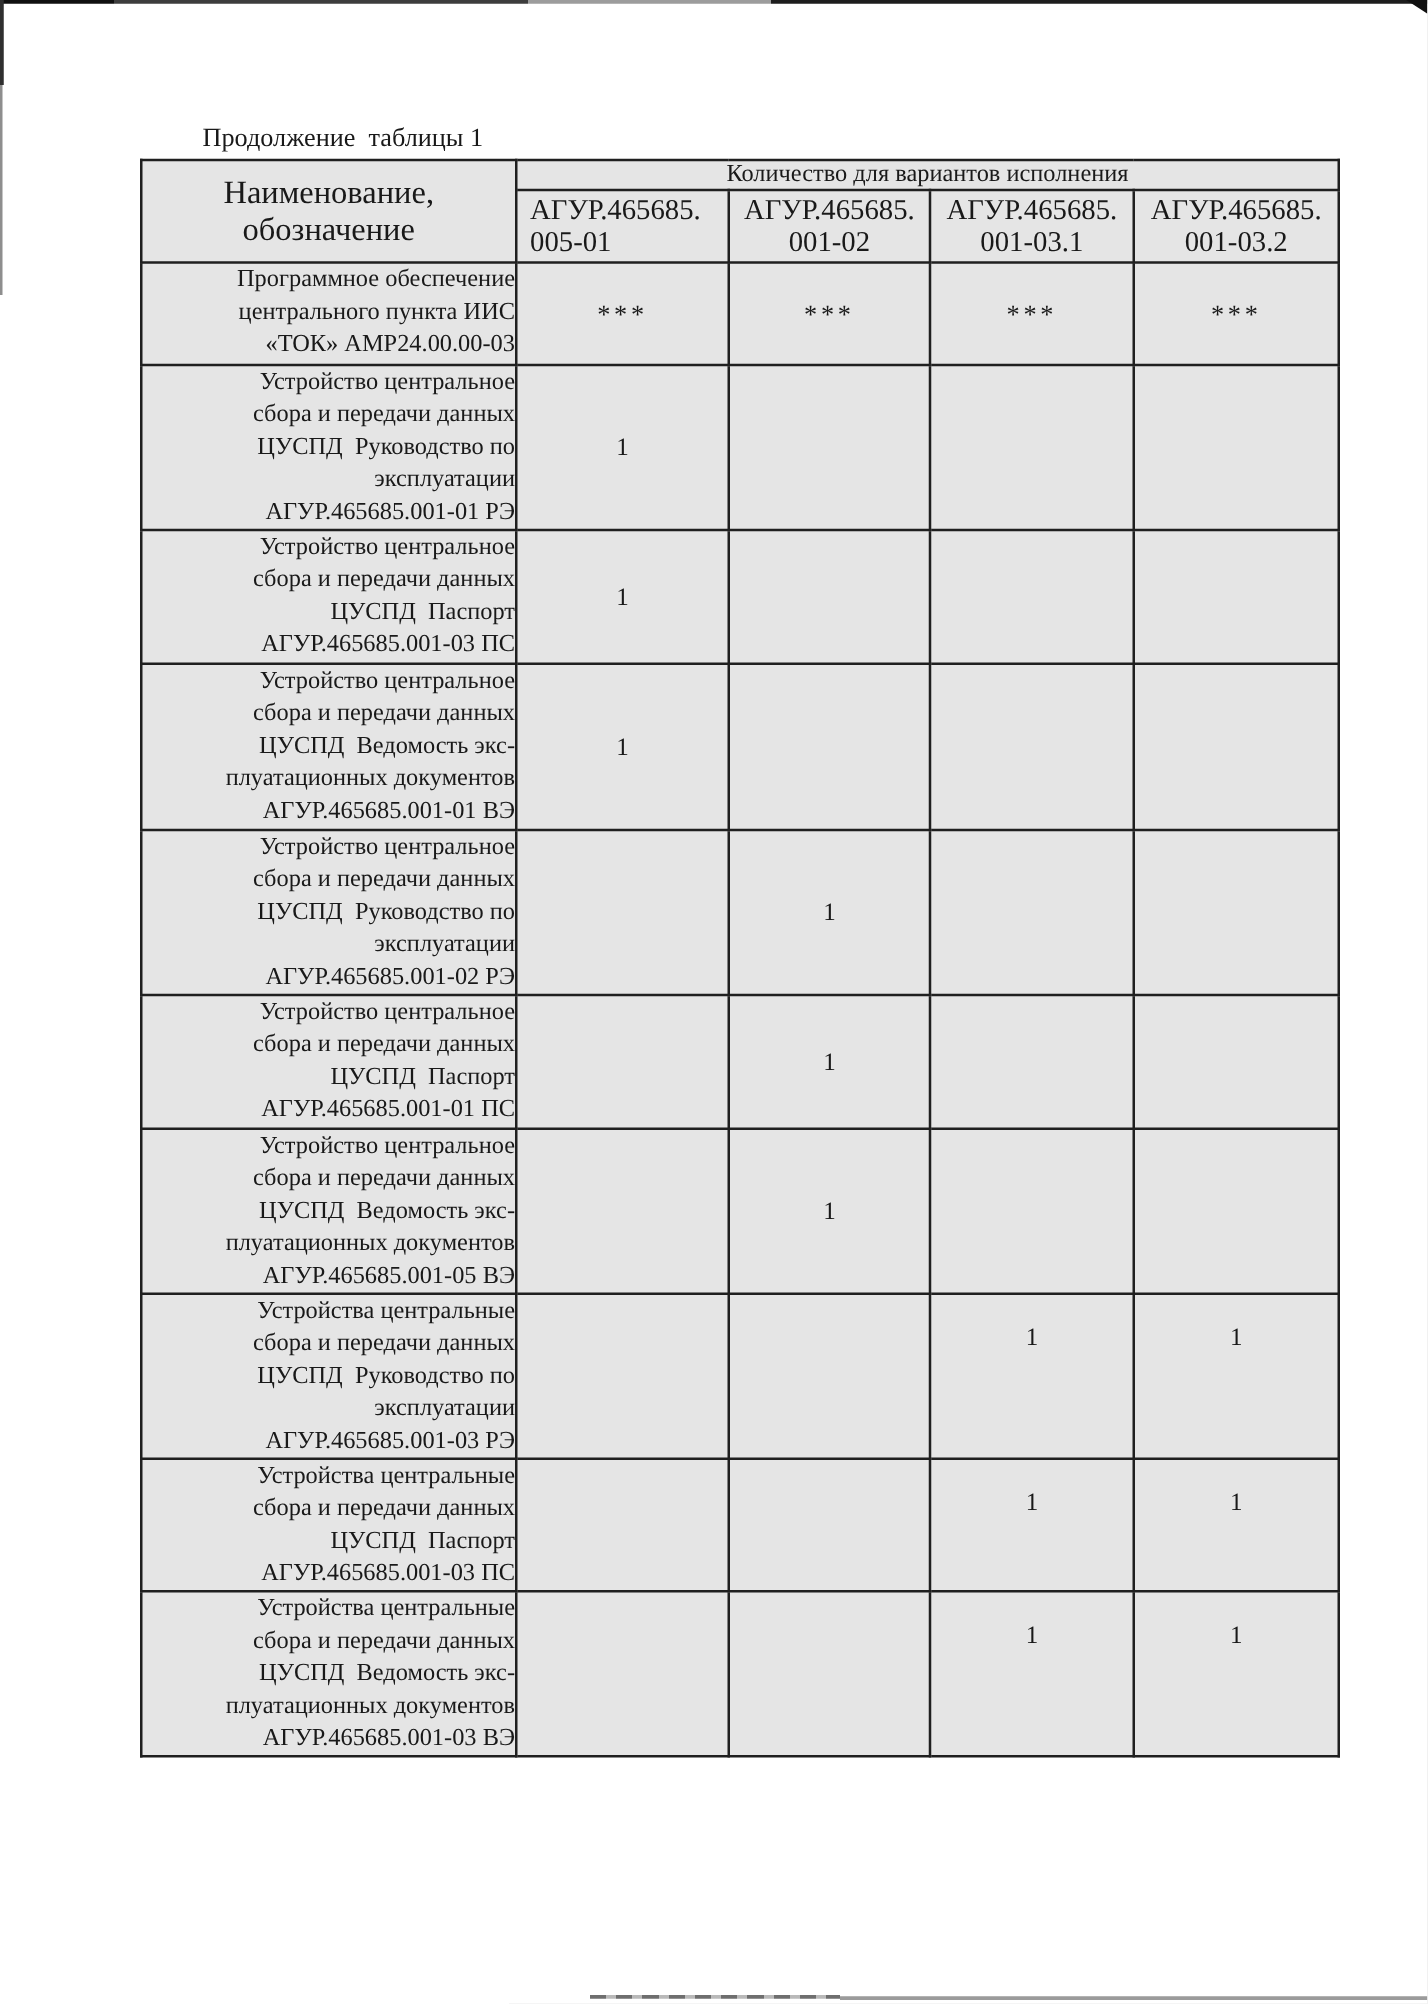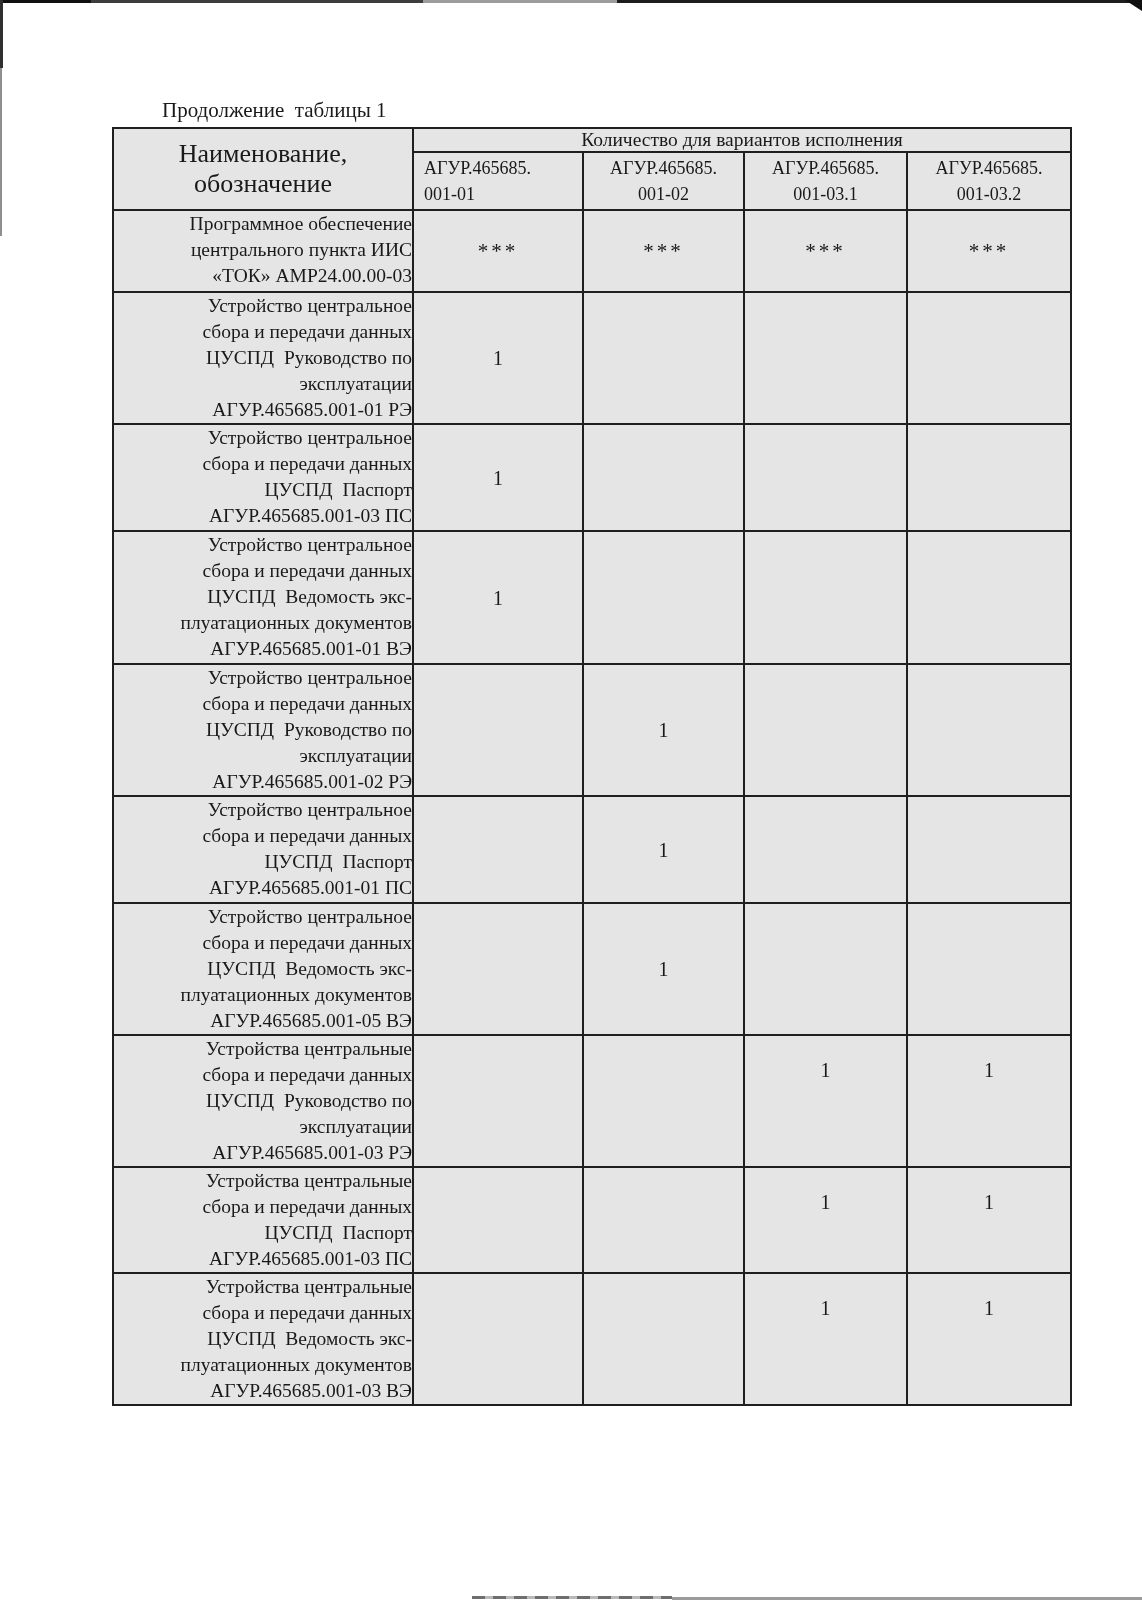--- a/index.html
+++ b/index.html
@@ -49,21 +49,21 @@
   th.name-h{
     vertical-align:middle;text-align:center;
     font-size:26px;padding-bottom:22px;
   }
   th.qty-h{
     height:22px;vertical-align:top;text-align:center;
     font-size:19.5px;line-height:22px;
   }
   th.var-h{
     height:56px;vertical-align:middle;text-align:center;
-    font-size:18px;line-height:26px;
+    font-size:23px;line-height:26px;
   }
   th.var-h.al{text-align:left;}
   th.var-h.al .vl{padding-left:10px;}
   td.name-c{
     vertical-align:top;text-align:right;
     padding:3px 4px 2px 9px;
     font-size:19.5px;line-height:26px;
   }
   .nline{white-space:pre-wrap;}
   td.val-c{
@@ -96,21 +96,21 @@
       <col style="width:164px">
     </colgroup>
     <thead>
       <tr>
         <th class="name-h" rowspan="2">Наименование, обозначение</th>
         <th class="qty-h" colspan="4">Количество для вариантов исполнения</th>
       </tr>
       <tr>
         <th class="var-h al">
           <div class="vl">АГУР.465685.</div>
-          <div class="vl">001-01</div>
+          <div class="vl">005-01</div>
         </th>
         <th class="var-h">
           <div class="vl">АГУР.465685.</div>
           <div class="vl">001-02</div>
         </th>
         <th class="var-h">
           <div class="vl">АГУР.465685.</div>
           <div class="vl">001-03.1</div>
         </th>
         <th class="var-h">

